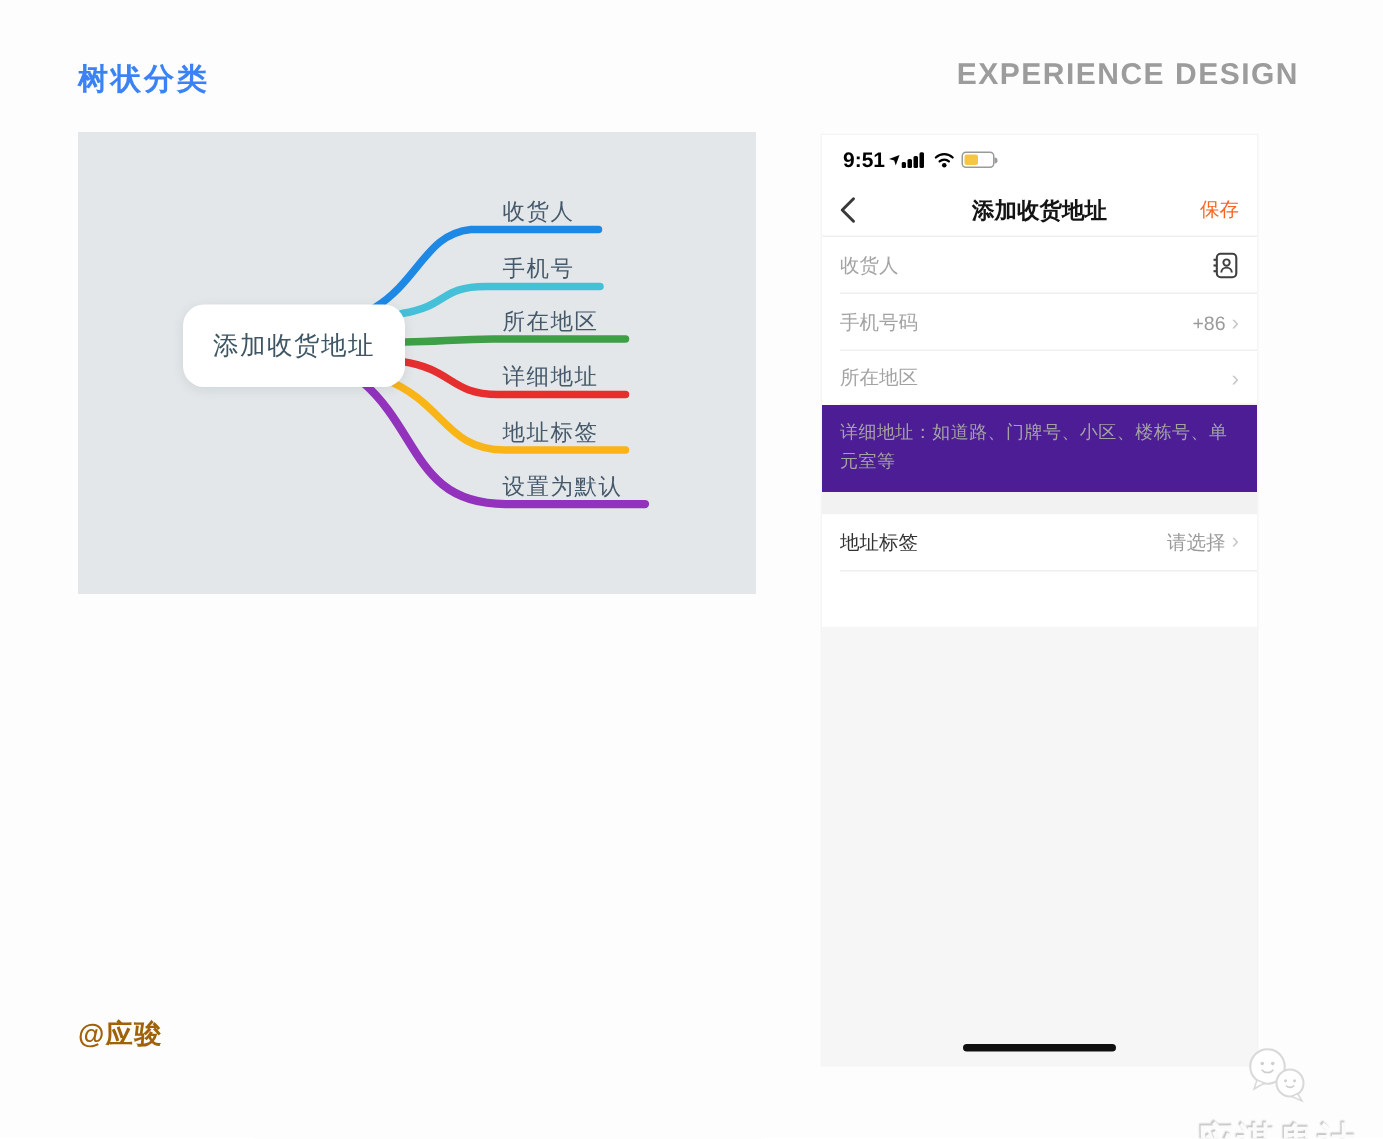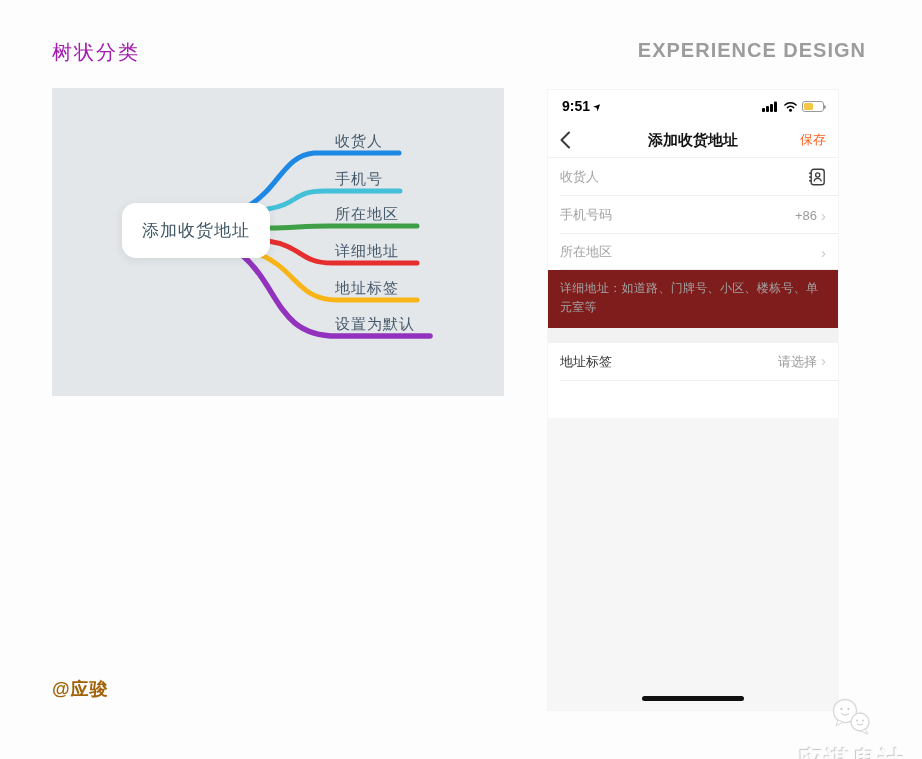--- a/index.html
+++ b/index.html
@@ -1,55 +1,55 @@
 <!DOCTYPE html>
 <html><head>
 <meta charset="utf-8">
 <style>
   * { margin:0; padding:0; box-sizing:border-box; }
   html,body { background:#ffffff; }
   body { font-family:"Liberation Sans", sans-serif; }
   .canvas { position:relative; width:922px; height:759px; background:#fdfdfd; overflow:hidden; }
 
   
-  .hdr-left  { position:absolute; left:52px; top:39px; font-size:20px; font-weight:normal; color:#a21caf; letter-spacing:2px; }
+  .hdr-left  { position:absolute; left:52px; top:39px; font-size:20px; font-weight:bold; color:#3b82f6; letter-spacing:2px; }
   .hdr-right { position:absolute; right:56px; top:39px; font-size:20px; font-weight:bold; color:#9c9c9c; letter-spacing:1px; }
 
   
   .mindmap { position:absolute; left:52px; top:88px; width:452px; height:308px; background:#e3e7e9; }
   .mindmap svg { position:absolute; left:0; top:0; }
   .root-node { position:absolute; left:70px; top:115px; width:148px; height:55px; background:#ffffff;
                border-radius:14px; box-shadow:0 2px 8px rgba(40,60,80,.10); display:flex; align-items:center; justify-content:center; }
   .root-node span { font-size:17px; font-weight:500; color:#3f5664; letter-spacing:1px; }
   .branch-label { position:absolute; left:283px; font-size:15px; font-weight:500; color:#46596b; letter-spacing:1px; white-space:nowrap; }
 
   
   .phone { position:absolute; left:548px; top:90px; width:290px; height:620px; background:#ffffff; box-shadow:0 0 0 1px rgba(0,0,0,.03); }
-  .statusbar { position:absolute; left:0; top:0; width:100%; height:32px; padding:0 14px; display:flex; align-items:center; justify-content:space-between; }
+  .statusbar { position:absolute; left:0; top:0; width:100%; height:32px; padding:0 14px; display:flex; align-items:center; }
   .time { font-size:14px; font-weight:700; color:#000; display:flex; align-items:center; gap:3px; }
   .loc-arrow { display:inline-block; font-size:10px; transform:rotate(-45deg); font-weight:400; }
   .sicons { display:flex; align-items:center; gap:4px; }
   .battery { position:relative; width:22px; height:11px; border:1px solid #9a9a9a; border-radius:3px; }
   .battery-fill { position:absolute; left:1px; top:1px; width:9px; height:7px; border-radius:1.5px; background:#f5c644; }
   .battery-nub { position:absolute; right:-3px; top:3px; width:2px; height:4px; background:#9a9a9a; border-radius:0 2px 2px 0; }
 
   .navbar { position:absolute; left:0; top:32px; width:100%; height:36px; border-bottom:1px solid #f0f0f0; }
   .nav-back { position:absolute; left:12px; top:8px; width:20px; height:20px; display:flex; align-items:center; }
   .nav-title { position:absolute; left:0; top:0; width:100%; height:36px; display:flex; align-items:center; justify-content:center;
                font-size:15px; font-weight:600; color:#141414; }
   .nav-save { position:absolute; right:12px; top:0; height:36px; display:flex; align-items:center; font-size:13px; font-weight:500; }
 
   .row { position:absolute; left:0; width:100%; height:38px; padding:0 12px; display:flex; align-items:center; justify-content:space-between; background:#fff; }
   .sep { position:absolute; left:12px; right:0; bottom:0; height:1px; background:#efefef; }
   .ph { font-size:13px; color:#a3a3a3; }
   .lbl { font-size:13px; color:#333333; }
   .rt { display:flex; gap:4px; font-size:13px; color:#9b9b9b; }
   .chev { font-size:15px; color:#c9c9c9; line-height:1; }
 
-  .textarea-row { position:absolute; left:0; top:180px; width:100%; height:58px; padding:9px 12px; background:#7f1d1d; }
+  .textarea-row { position:absolute; left:0; top:180px; width:100%; height:58px; padding:9px 12px; background:#4c1d95; }
   .textarea-row .ph { font-size:12px; line-height:1.55; letter-spacing:.3px; display:block; }
 
   .gray-band { position:absolute; left:0; top:238px; width:100%; height:15px; background:#f2f2f2; }
   .bottom-gray { position:absolute; left:0; top:328px; width:100%; height:292px; background:#f6f6f6; }
   .home-indicator { position:absolute; left:50%; bottom:9px; transform:translateX(-50%); width:102px; height:5px; border-radius:3px; background:#101010; }
 
   .toggle { position:relative; width:44px; height:26px; border-radius:13px; background:#ececec; box-shadow:inset 0 0 0 1px #e2e2e2; }
   .toggle-knob { position:absolute; left:1px; top:1px; width:24px; height:24px; border-radius:50%; background:#ffffff; box-shadow:0 1px 3px rgba(0,0,0,.18); }
 
   

